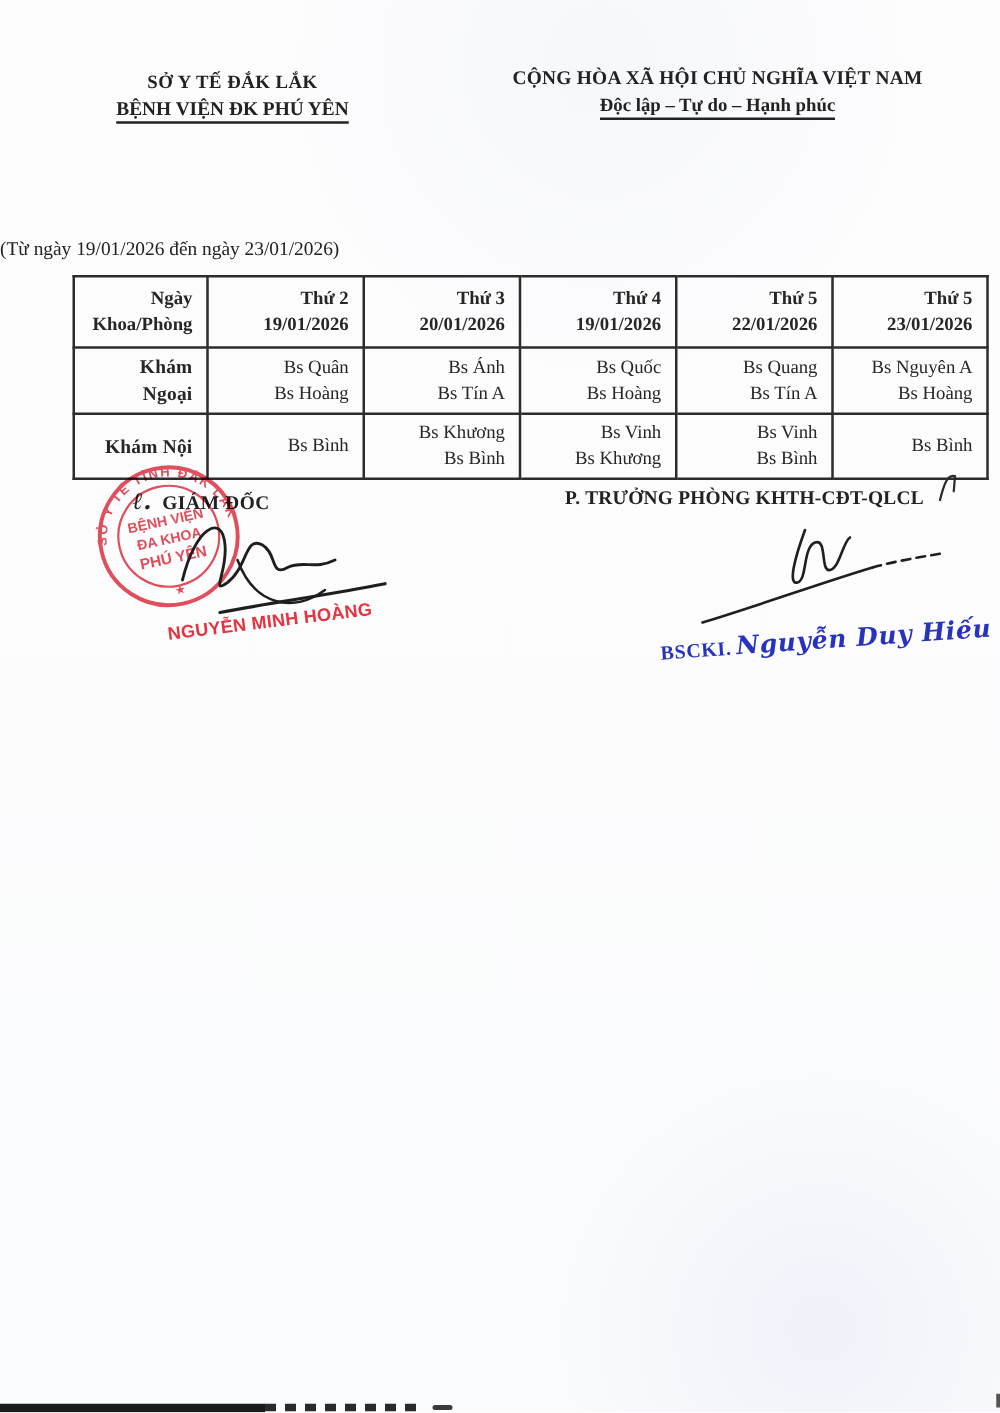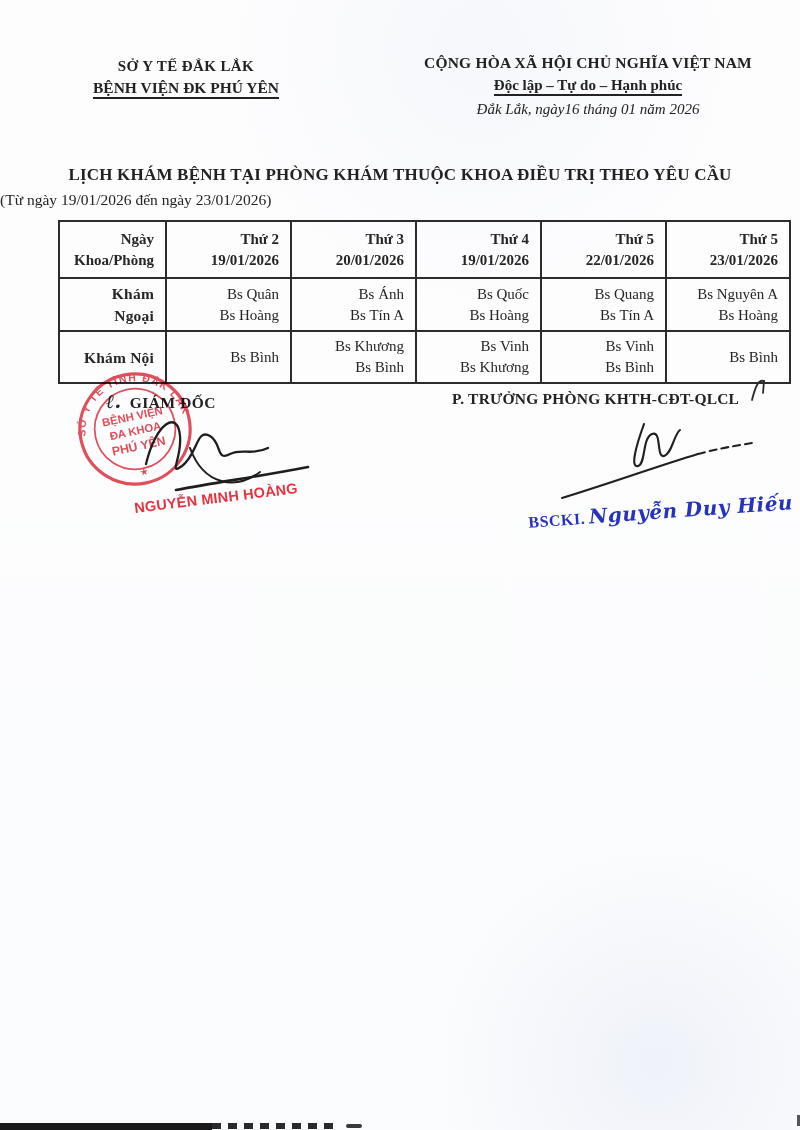--- a/index.html
+++ b/index.html
@@ -14,21 +14,21 @@
     background:
       radial-gradient(circle at 82% 94%, rgba(130,150,215,.10), transparent 18%),
       radial-gradient(circle at 60% 4%, rgba(140,160,210,.06), transparent 22%),
       linear-gradient(180deg,#fdfdfe 0%,#fbfcfd 100%);
   }
   
   .hdr-left { position:absolute; left:68px; top:58px; width:236px; text-align:center; }
   .hdr-left .l1 { font-size:15px; font-weight:600; letter-spacing:.4px; }
   .hdr-left .l2 { font-size:15.5px; font-weight:bold; margin-top:4px; }
   .hdr-left .l2 span { border-bottom:2px solid #222; padding-bottom:1px; }
-  .hdr-right { position:absolute; left:412px; top:54px; width:352px; text-align:center; }
+  .hdr-right { position:absolute; left:398px; top:54px; width:352px; text-align:center; }
   .hdr-right .l1 { font-size:15.5px; font-weight:bold; letter-spacing:.2px; }
   .hdr-right .l2 { font-size:15px; font-weight:bold; margin-top:5px; }
   .hdr-right .l2 span { border-bottom:2px solid #222; padding-bottom:1px; }
   .hdr-right .date { font-size:15px; font-style:italic; margin-top:7px; }
   
   .doc-title { position:absolute; left:0; top:165px; width:800px; text-align:center;
                font-size:17px; font-weight:bold; letter-spacing:.2px; }
   .doc-subtitle { position:absolute; left:0; top:191px; width:800px; text-align:left; font-size:15.5px; }
   
   .sched-wrap { position:absolute; left:58px; top:220px; width:731px; }
@@ -76,24 +76,22 @@
 <div class="page">
 
   <div class="hdr-left">
     <div class="l1">SỞ Y TẾ ĐẮK LẮK</div>
     <div class="l2"><span>BỆNH VIỆN ĐK PHÚ YÊN</span></div>
   </div>
 
   <div class="hdr-right">
     <div class="l1">CỘNG HÒA XÃ HỘI CHỦ NGHĨA VIỆT NAM</div>
     <div class="l2"><span>Độc lập – Tự do – Hạnh phúc</span></div>
-    <div class="date">Đắk Lắk, ngày16 tháng 01 năm 2026</div>
-  </div>
-
-  <div class="doc-title">LỊCH KHÁM BỆNH TẠI PHÒNG KHÁM THUỘC KHOA ĐIỀU TRỊ THEO YÊU CẦU</div>
+  </div>
+
   <div class="doc-subtitle">(Từ ngày 19/01/2026 đến ngày 23/01/2026)</div>
 
   <div class="sched-wrap">
     <table class="sched">
       <colgroup>
         <col style="width:107px">
           <col style="width:125px">
           <col style="width:125px">
         <col style="width:125px">
           <col style="width:125px">

